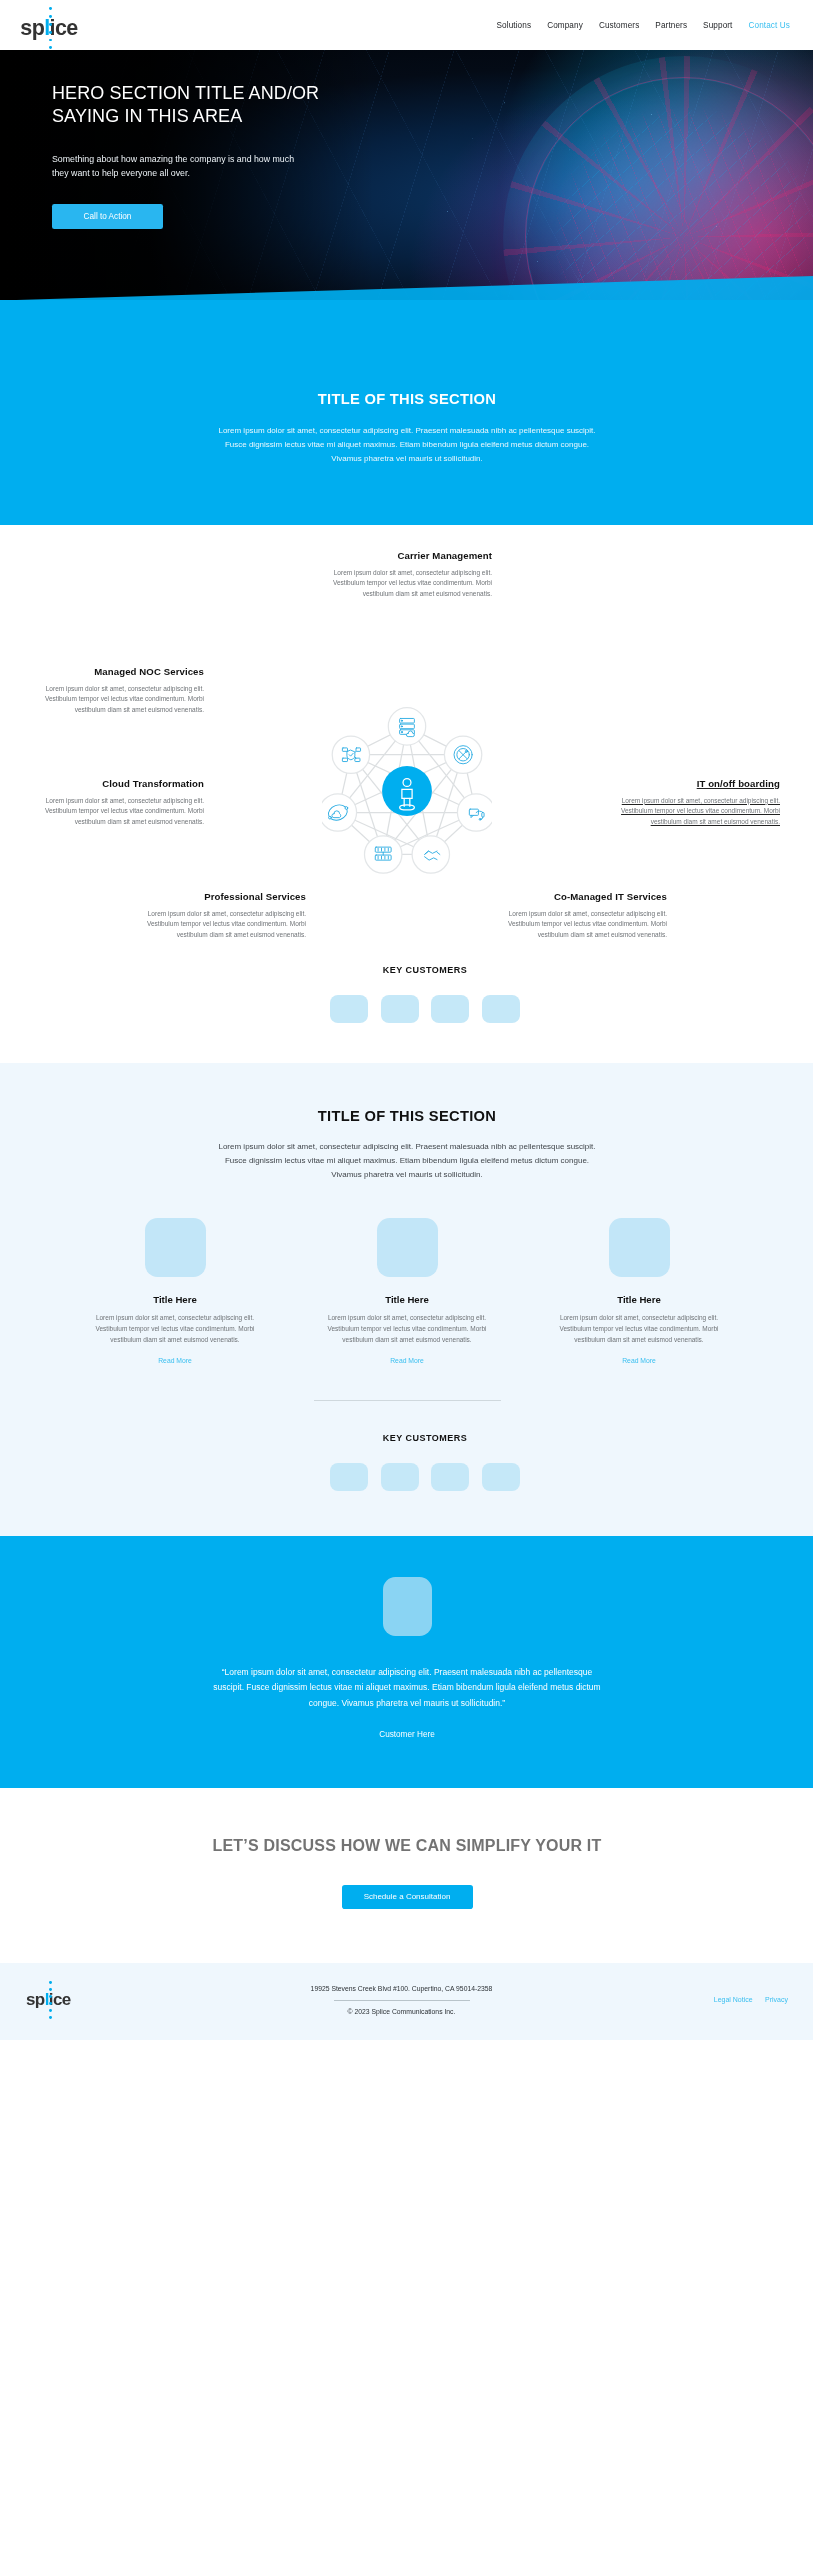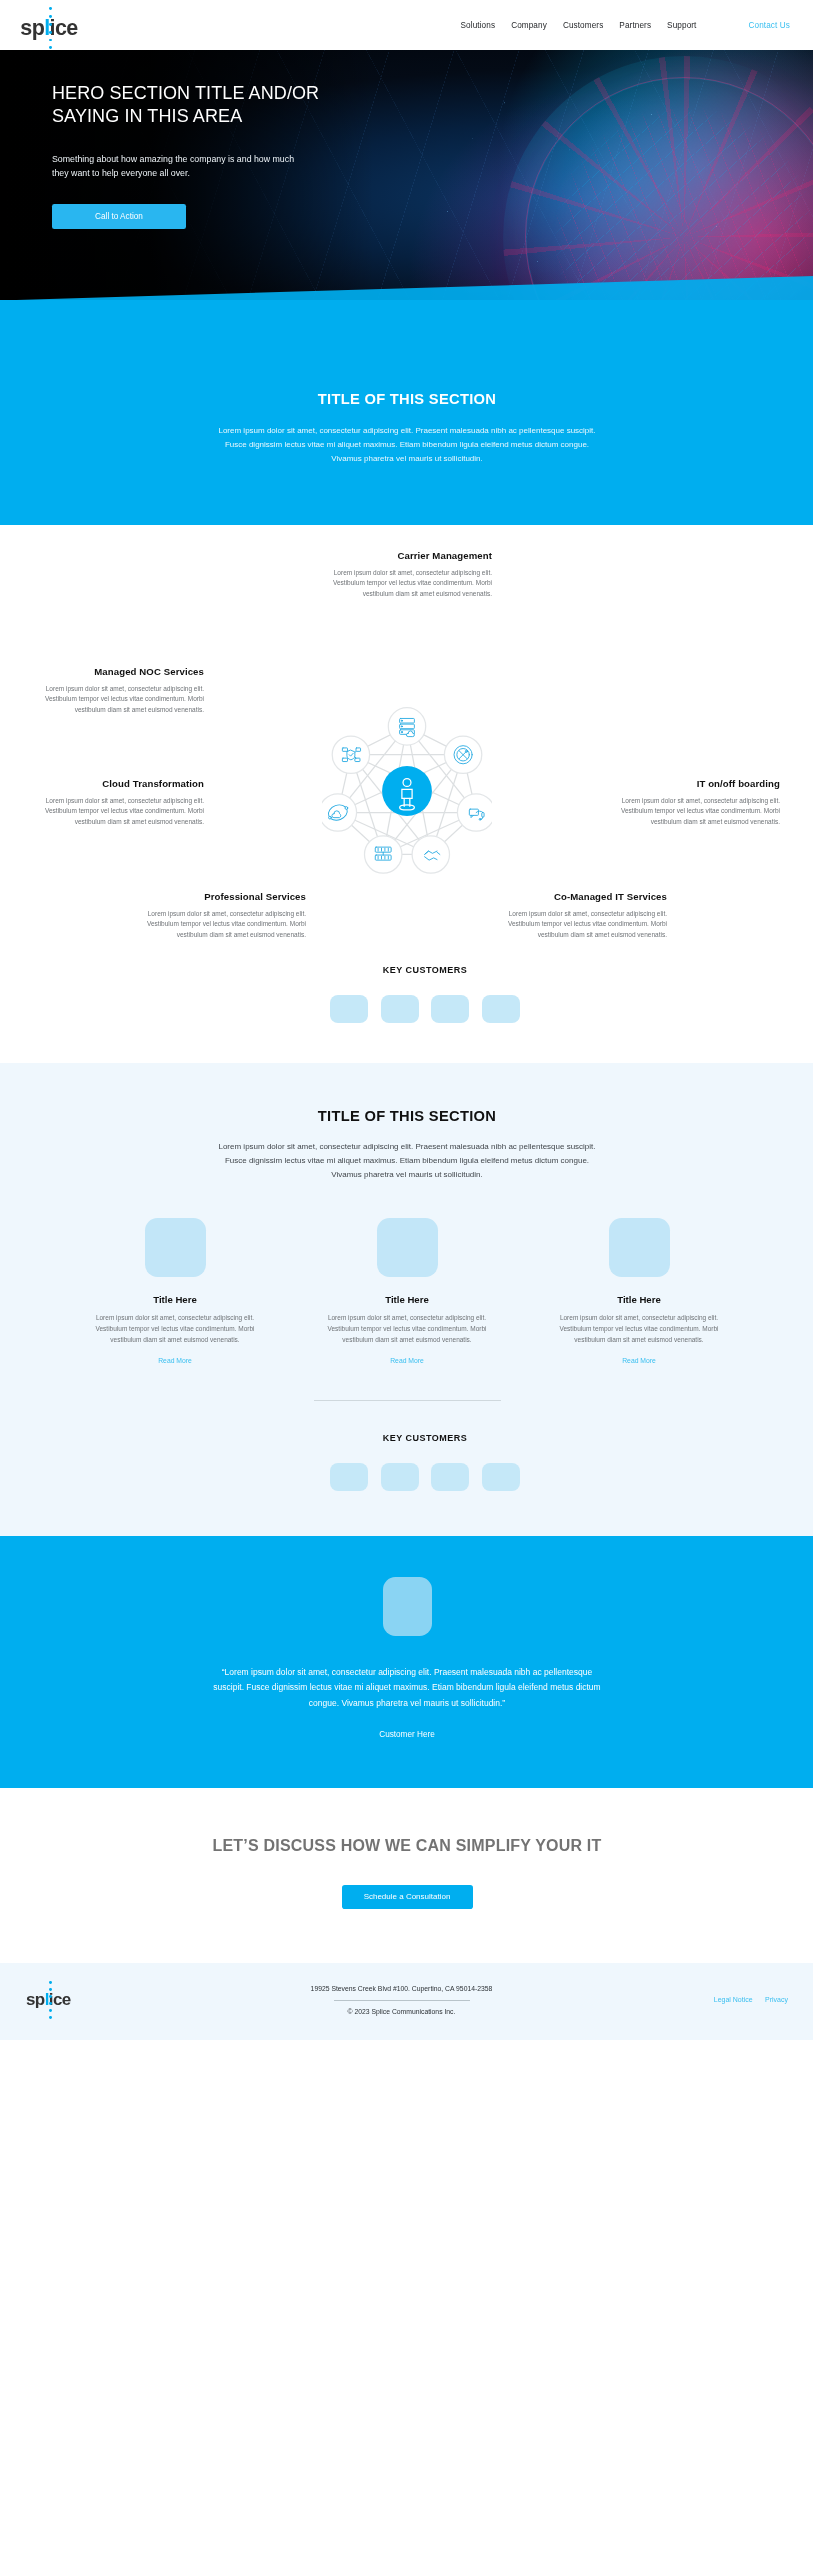--- a/index.html
+++ b/index.html
@@ -29,21 +29,21 @@
     position:absolute; left:29px; top:-10.2px; bottom:-10.2px; width:2.8px;
     display:flex; flex-direction:column; justify-content:space-between; align-items:center;
   }
   .logo-dotcol i { display:block; width:2.8px; height:2.8px; border-radius:50%; background:#00AEEF; }
 
   .nav { display:flex; align-items:center; gap:16px; }
   .nav a {
     font-size:8.2px; color:#26282b; text-decoration:none;
     font-weight:400; letter-spacing:0.1px;
   }
-  .nav a.accent { color:#39BFF0;margin-left:36px; }
+  .nav a.accent { color:#39BFF0; }
 
   
   .hero {
     position:relative; height:294px; overflow:hidden;
     background:#05070c;
   }
   .hero-bg {
     position:absolute; inset:0;
     background:
       radial-gradient(circle at 93% 62%, rgba(255,40,120,.60) 0%, rgba(255,40,120,0) 26%),
@@ -110,21 +110,21 @@
   .hero-title{
     font-size:18px; line-height:1.28; font-weight:400; color:#fff;
     letter-spacing:0.1px; max-width:339px; text-transform:uppercase;
   }
   .hero-sub{
     margin-top:25px; font-size:8.8px; line-height:1.55; color:#eef4f8;
     max-width:254px; font-weight:400;
   }
   .cta-btn{
     margin-top:24px; display:inline-block; background:#29B6F0; color:#fff;
-    border:none; border-radius:2.3px; padding:8px 0; width:134px;
+    border:none; border-radius:2.3px; padding:8px 0; width:111px;
     font-size:8.2px; text-align:center; cursor:pointer;
     font-family:"Liberation Sans", sans-serif;
   }
   
   .hero-wedge{
     position:absolute; left:0; right:0; bottom:0; height:68px; z-index:6;
     background:#00AEEF;
     clip-path:polygon(0 36%, 100% 0%, 100% 100%, 0 100%);
     opacity:.92;
   }
@@ -155,21 +155,21 @@
   .svc h3{
     font-size:9.6px; font-weight:700; color:#111; margin-bottom:6.8px;
     letter-spacing:0.1px;
   }
   .svc p{ font-size:6.5px; line-height:1.62; color:#6f7377; }
 
   .svc-top    { left:322px; top:25px;  width:170px; }
   .svc-ml     { left:17px;  top:141px; width:187px; }
   .svc-mr     { left:610px;top:141px; width:170px; }
   .svc-bl     { left:17px;  top:253px; width:187px; }
-  .svc-br     { left:610px;top:253px; width:170px; }
+  .svc-br     { left:610px;top:253px; width:170px;text-decoration:underline; }
   .svc-lowl   { left:136px; top:366px; width:170px; }
   .svc-lowr   { left:497px; top:366px; width:170px; }
 
   .wheel{
     position:absolute; left:50%; top:181px; transform:translateX(-50%);
     width:170px; height:170px;
   }
   .wheel svg{ width:170px; height:170px; display:block; }
 
   

